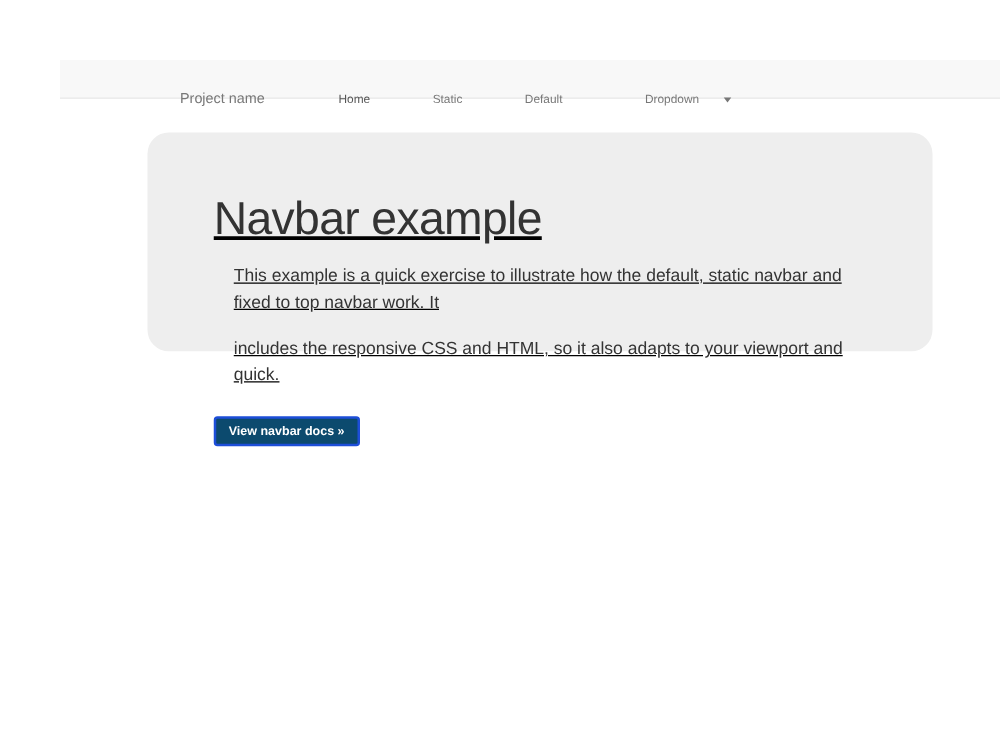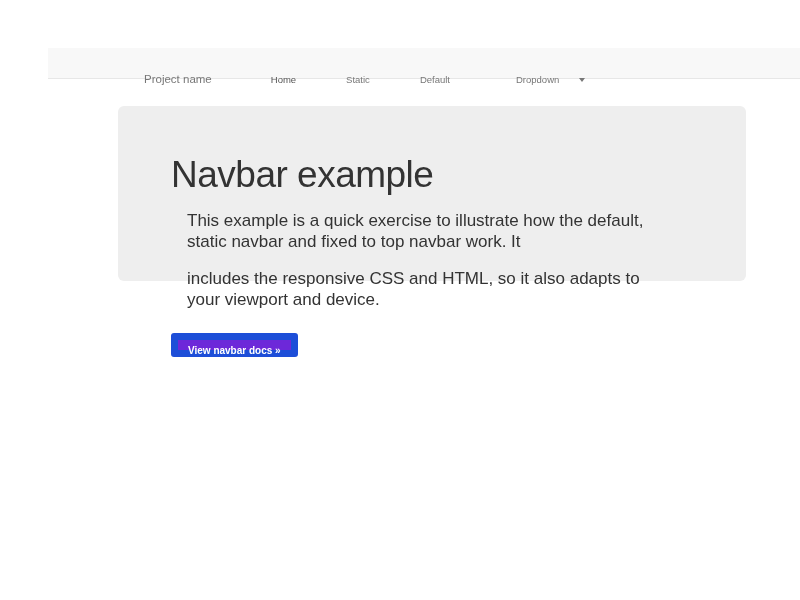--- a/index.html
+++ b/index.html
@@ -58,42 +58,43 @@
     border-right: 3px solid transparent;
     border-top: 4px solid #777;
     vertical-align: middle;
   }
 
   
   .main { }
   .jumbotron {
     margin-top: 27px;
     background: #eeeeee;
-    border-radius: 6px;
+    border-radius: 17px;
     padding: 33px 37px 24px 37px;
     height: 175px;
+    text-decoration: underline;
   }
   .jumbotron h1 {
     font-size: 37px;
     font-weight: 500;
     color: #333;
     line-height: 1.06;
     letter-spacing: -0.5px;
   }
   .jumbo-text {
     margin-top: 8px;
-    font-size: 17px;
+    font-size: 14px;
     line-height: 21px;
     color: #333;
   }
   .btn-primary {
     display: inline-block;
     margin-top: 7px;
-    background: #6d28d9;
-    border: 7px solid #1d4ed8;
+    background: #0c4a6e;
+    border: 2px solid #1d4ed8;
     border-radius: 3px;
     color: #fff;
     font-size: 10px;
     font-weight: bold;
     font-family: "Liberation Sans", sans-serif;
     line-height: 22px;
     height: 24px;
     padding: 0 10px;
     cursor: pointer;
     white-space: nowrap;
@@ -119,17 +120,17 @@
     <div class="nav-spacer"></div>
 
   </div>
 </nav>
 
 <div class="container main">
   <div class="jumbotron">
     <h1>Navbar example</h1>
     <div class="jumbo-text">
       <div>This example is a quick exercise to illustrate how the default, static navbar and fixed to top navbar work. It</div>
-      <div>includes the responsive CSS and HTML, so it also adapts to your viewport and device.</div>
+      <div>includes the responsive CSS and HTML, so it also adapts to your viewport and quick.</div>
     </div>
     <a class="btn-primary">View navbar docs »</a>
   </div>
 </div>
 
 </body></html>

